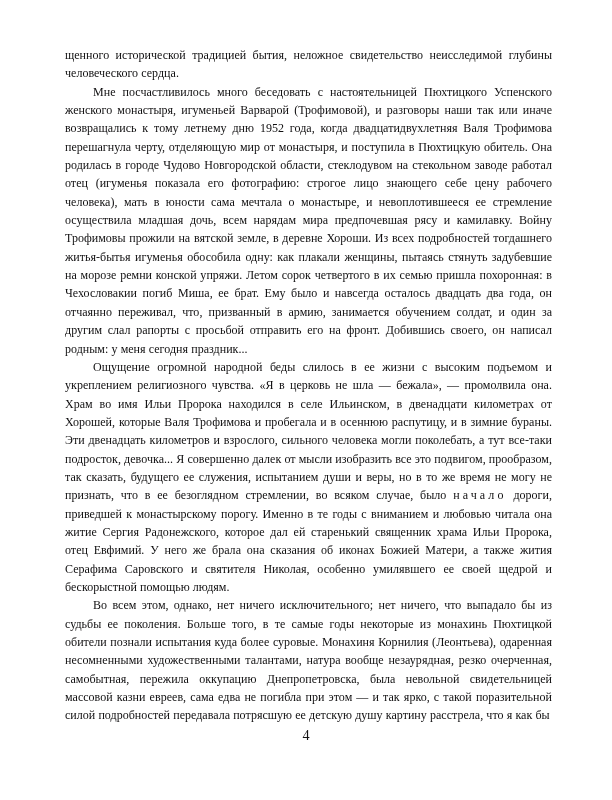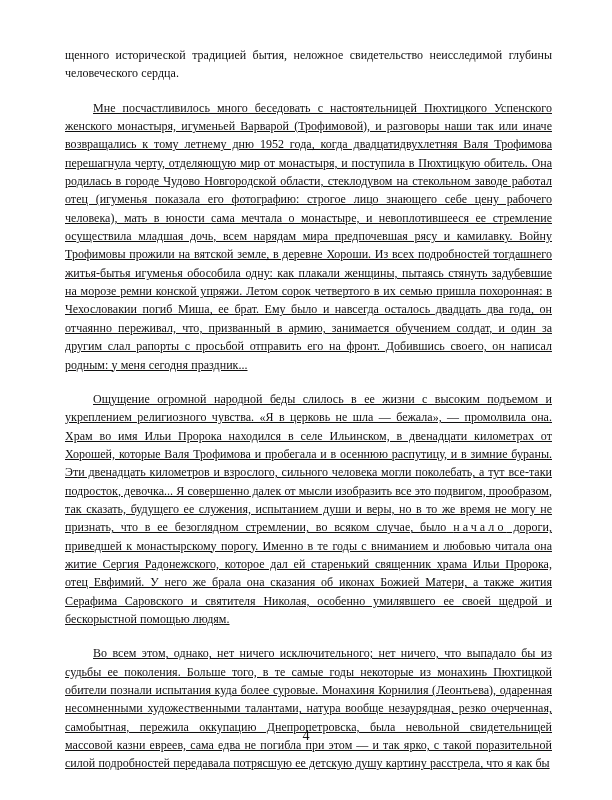--- a/index.html
+++ b/index.html
@@ -28,22 +28,21 @@
     font-size: 12px;
     line-height: 18.35px;
     color: #100f10;
     text-align: justify;
     text-justify: inter-word;
     word-spacing: 0.01em;
     letter-spacing: 0.002em;
     -webkit-font-smoothing: antialiased;
   }
   .para + .para {
-    margin-top: 16px;
-    text-decoration: underline;
+    margin-top: 0;
   }
   .para.indent {
     text-indent: 28px;
   }
   .para.cont {
     text-indent: 0;
   }
   .spaced {
     letter-spacing: 0.26em;
   }

